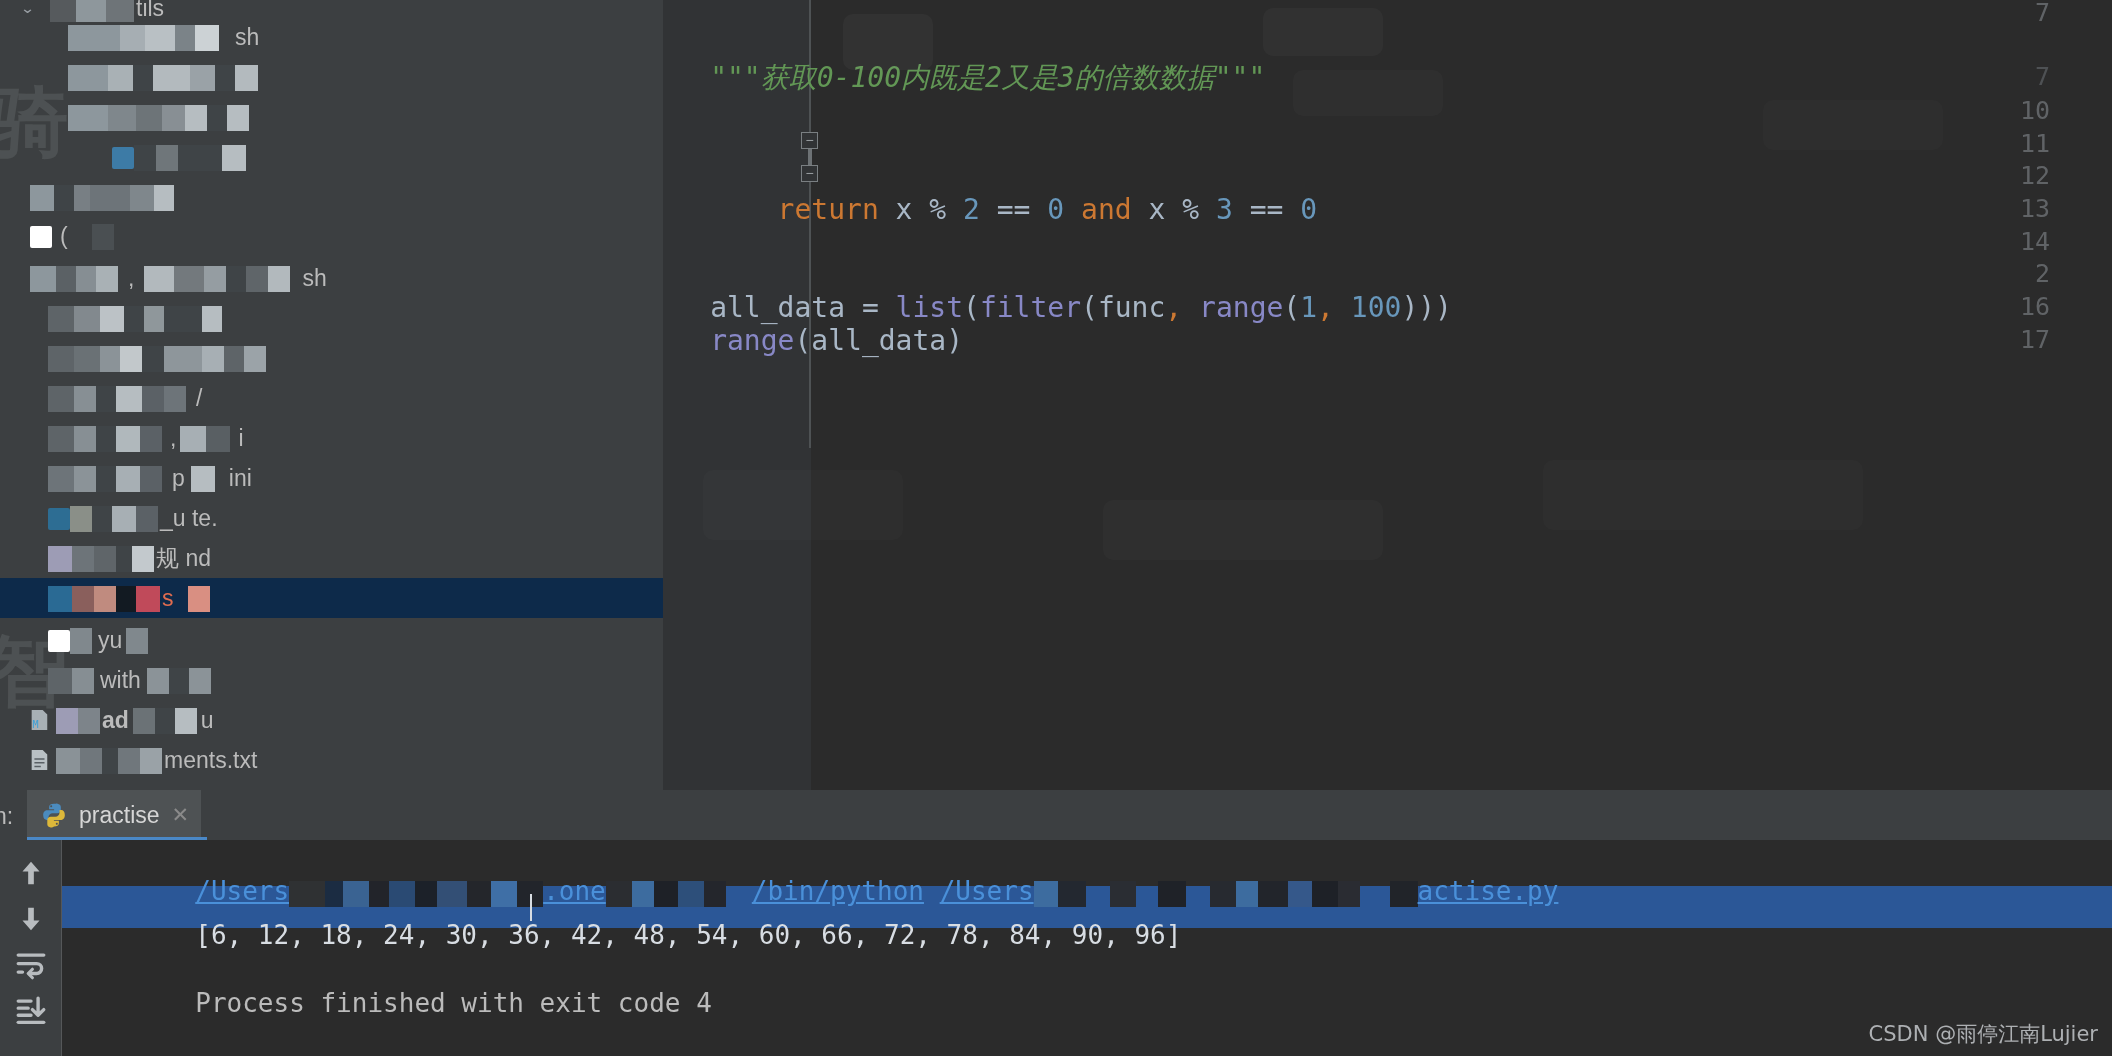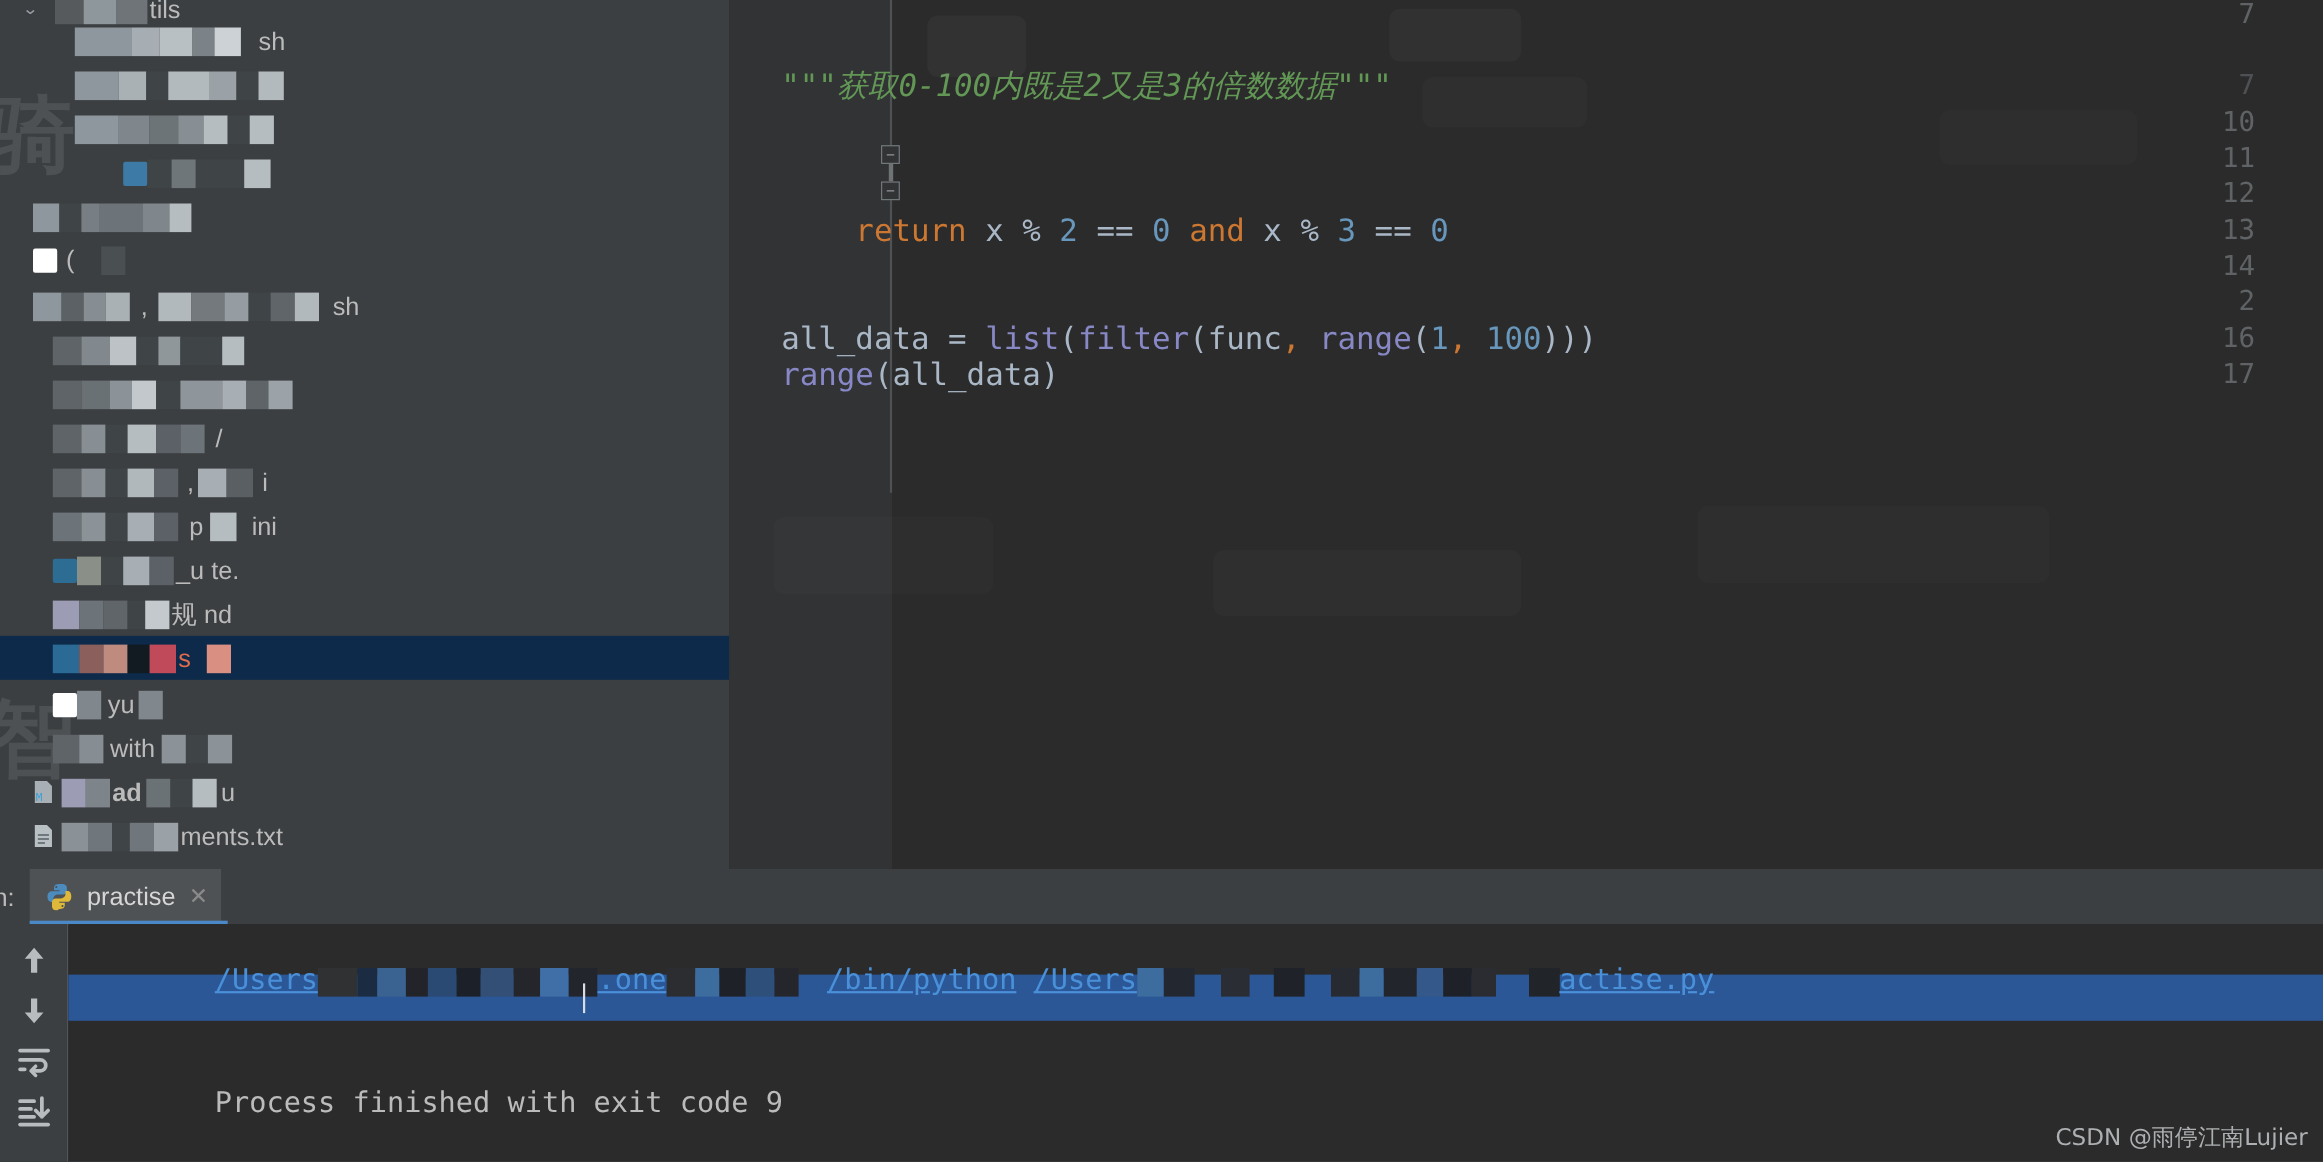--- a/index.html
+++ b/index.html
@@ -436,22 +436,25 @@
     </div>
 
     <div class="console">
 
       <div class="con-sel"></div>
 
       <div class="con-line" style="left:8px; top:6px;">
         <span class="con-path">/Users</span><span class="frag"><span class="blk" style="width:36px;background:#2f3133;"></span><span class="blk" style="width:18px;background:#1b2c42;"></span><span class="blk" style="width:26px;background:#3a6392;"></span><span class="blk" style="width:20px;background:#22242a;"></span><span class="blk" style="width:26px;background:#2a4a73;"></span><span class="blk" style="width:22px;background:#1c2129;"></span><span class="blk" style="width:30px;background:#334f75;"></span><span class="blk" style="width:24px;background:#24262b;"></span><span class="blk" style="width:26px;background:#3f6fa6;"></span><span class="blk" style="width:26px;background:#22252b;"></span></span><span class="con-path">.one</span><span class="frag"><span class="blk" style="width:26px;background:#2b2d31;"></span><span class="blk" style="width:22px;background:#3d6c9f;"></span><span class="blk" style="width:24px;background:#1e2127;"></span><span class="blk" style="width:26px;background:#2d4f7a;"></span><span class="blk" style="width:22px;background:#24262c;"></span><span class="blk" style="width:26px;background:#3a6characters;"></span></span><span class="con-path">/bin/python</span><span style="color:#2b2b2b;"> </span><span class="con-path">/Users</span><span class="frag"><span class="blk" style="width:24px;background:#3d6c9f;"></span><span class="blk" style="width:28px;background:#232830;"></span><span class="blk" style="width:24px;background:#2e5customs;"></span><span class="blk" style="width:26px;background:#2a2d33;"></span><span class="blk" style="width:22px;background:#3a6characters;"></span><span class="blk" style="width:28px;background:#1f2228;"></span><span class="blk" style="width:24px;background:#2f5party;"></span><span class="blk" style="width:26px;background:#272a30;"></span><span class="blk" style="width:22px;background:#3d6c9f;"></span><span class="blk" style="width:30px;background:#22252b;"></span><span class="blk" style="width:24px;background:#35588a;"></span><span class="blk" style="width:26px;background:#1e2127;"></span><span class="blk" style="width:22px;background:#2a2c32;"></span><span class="blk" style="width:30px;background:#3a6characters;"></span><span class="blk" style="width:28px;background:#212429;"></span></span><span class="con-path">actise.py</span>
       </div>
 
+      <div class="con-line con-out" style="left:8px; top:50px;">
+        <span>[6, 12, 18, 24, 30, 36, 42, 48, 54, 60, 66, 72, 78, 84, 90, 96]</span>
+      </div>
       <span class="caret" style="position:absolute; left:468px; top:54px;"></span>
 
       <div class="con-line con-done" style="left:8px; top:118px;">
-        <span>Process finished with exit code 9</span>
+        <span>Process finished with exit code 4</span>
       </div>
     </div>
   </div>
 
   <div class="watermark">CSDN @雨停江南Lujier</div>
 </div>
 
 </body></html>

